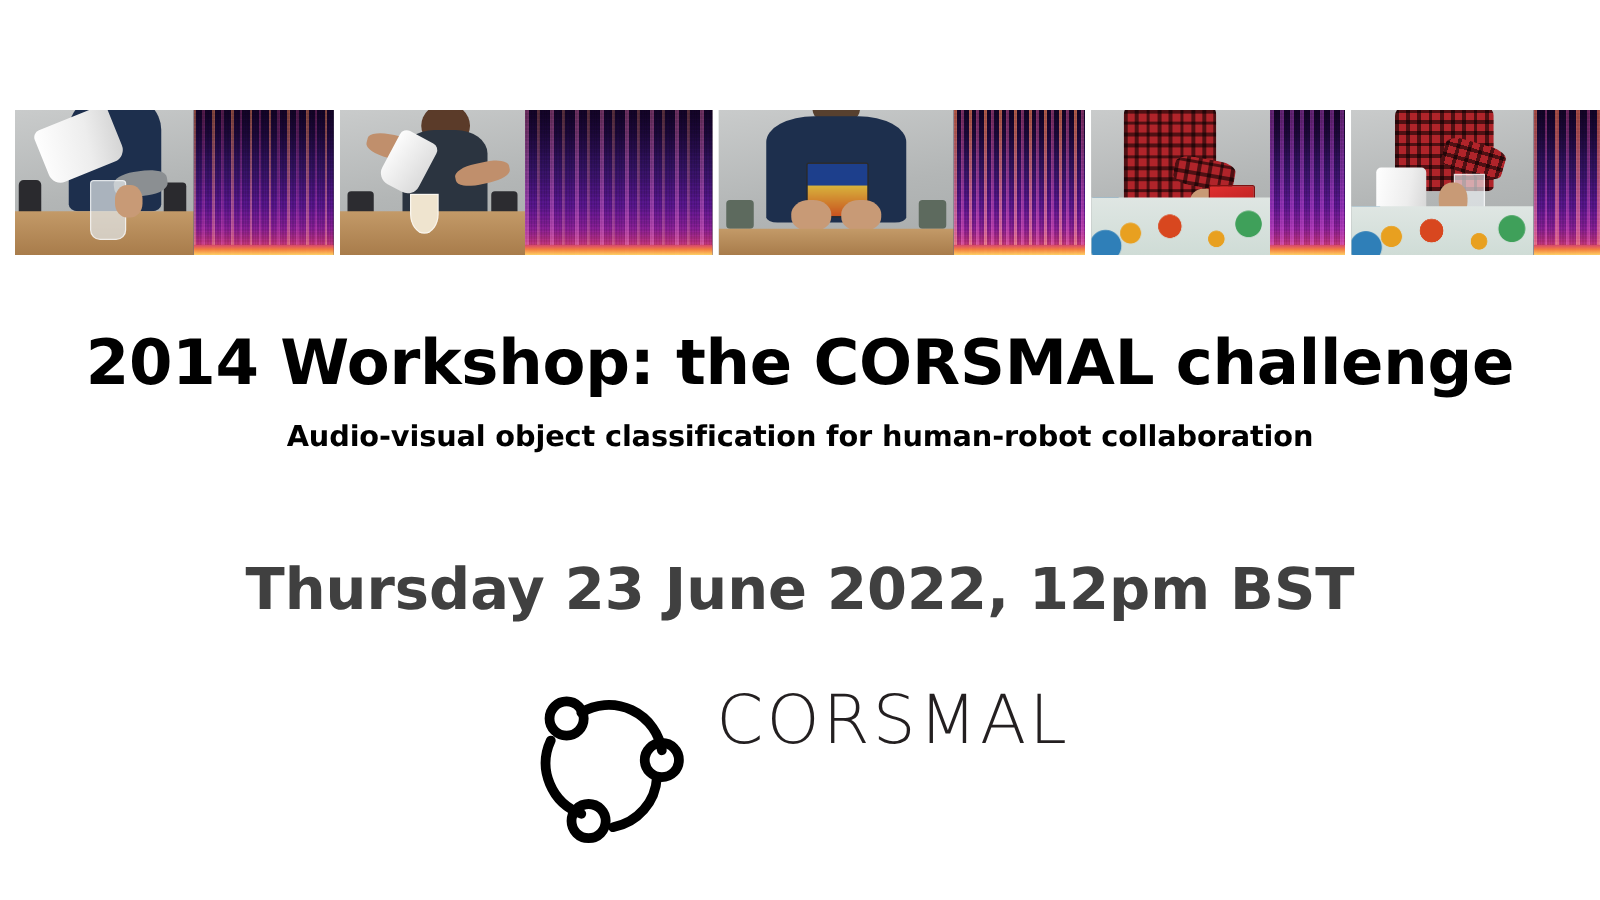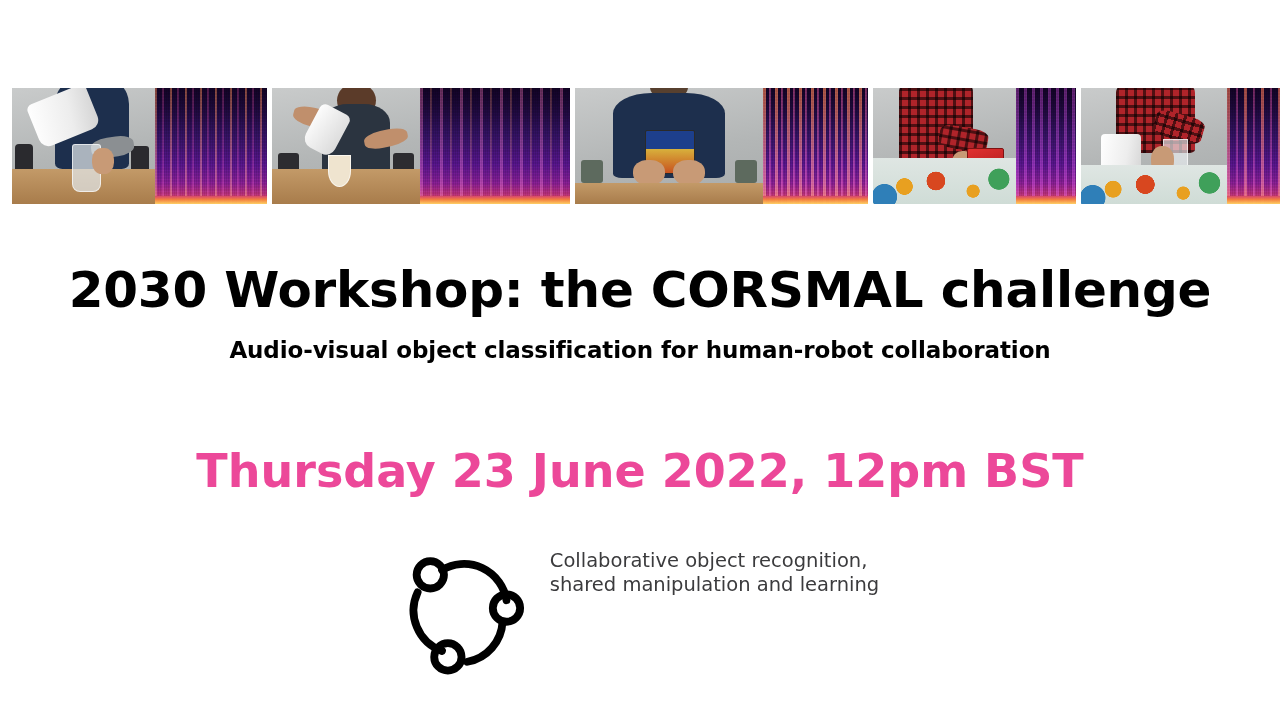--- a/index.html
+++ b/index.html
@@ -160,21 +160,21 @@
     letter-spacing: -0.1px;
   }
   .date {
     position: absolute;
     left: 0; right: 0; top: 447px;
     text-align: center;
     font-family: "DejaVu Sans", sans-serif;
     font-weight: bold;
     font-size: 46px;
     line-height: 1.05;
-    color: #ec4899;
+    color: #404040;
   }
 
   
   .logo-block {
     position: absolute;
     left: 0; right: 0; top: 545px;
     display: flex;
     justify-content: center;
     align-items: flex-start;
     gap: 24px;
@@ -315,21 +315,21 @@
     <div class="panel spec" style="width:166px">
       <div class="sg base"></div>
       <div class="sg harm" style="background:repeating-linear-gradient(90deg, rgba(255,120,60,0.70) 0 3px, rgba(0,0,0,0) 3px 9px, rgba(225,80,150,0.50) 9px 11px, rgba(0,0,0,0) 11px 17px)"></div>
       <div class="sg noise"></div>
       <div class="hotbar"></div>
     </div>
   </div>
 
 </div>
 
-<div class="title">2030 Workshop: the CORSMAL challenge</div>
+<div class="title">2014 Workshop: the CORSMAL challenge</div>
 <div class="subtitle">Audio-visual object classification for human-robot collaboration</div>
 <div class="date">Thursday 23 June 2022, 12pm BST</div>
 
 <div class="logo-block">
 
   <svg class="logo-mark" viewBox="0 0 128 132" aria-hidden="true">
     <g fill="none" stroke="#000000" stroke-width="8" stroke-linecap="round">
 
       <path d="M 42 25 A 44 44 0 0 1 108 56"></path>
 
@@ -338,19 +338,16 @@
       <path d="M 68 119 A 44 44 0 0 0 104 78"></path>
     </g>
     <g fill="none" stroke="#000000" stroke-width="8">
       <circle cx="30" cy="30" r="14"></circle>
       <circle cx="108" cy="64" r="14"></circle>
       <circle cx="48" cy="114" r="14"></circle>
     </g>
   </svg>
 
   <div class="logo-text">
-    <div class="tagline">
-      <div>Collaborative object recognition,</div>
-      <div>shared manipulation and learning</div>
-    </div>
+    <div class="wordmark">CORSMAL</div>
   </div>
 
 </div>
 
 </body></html>

